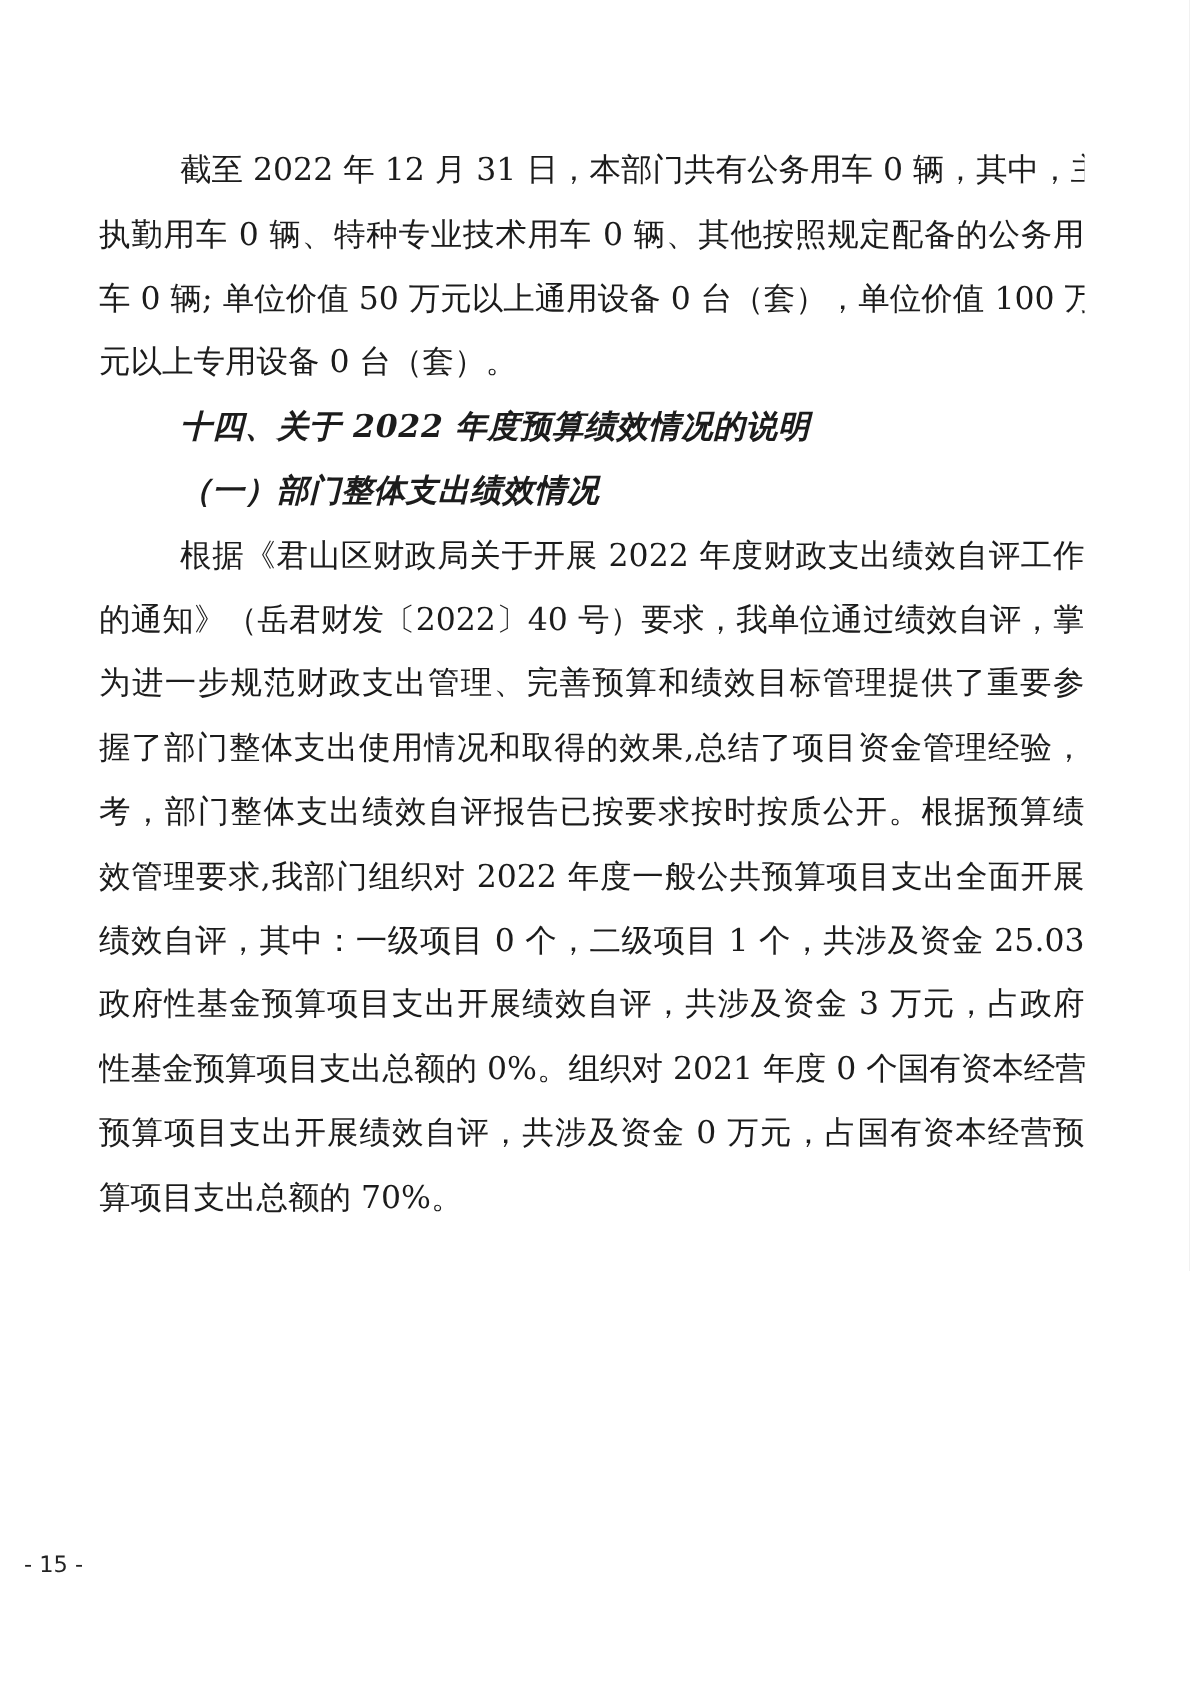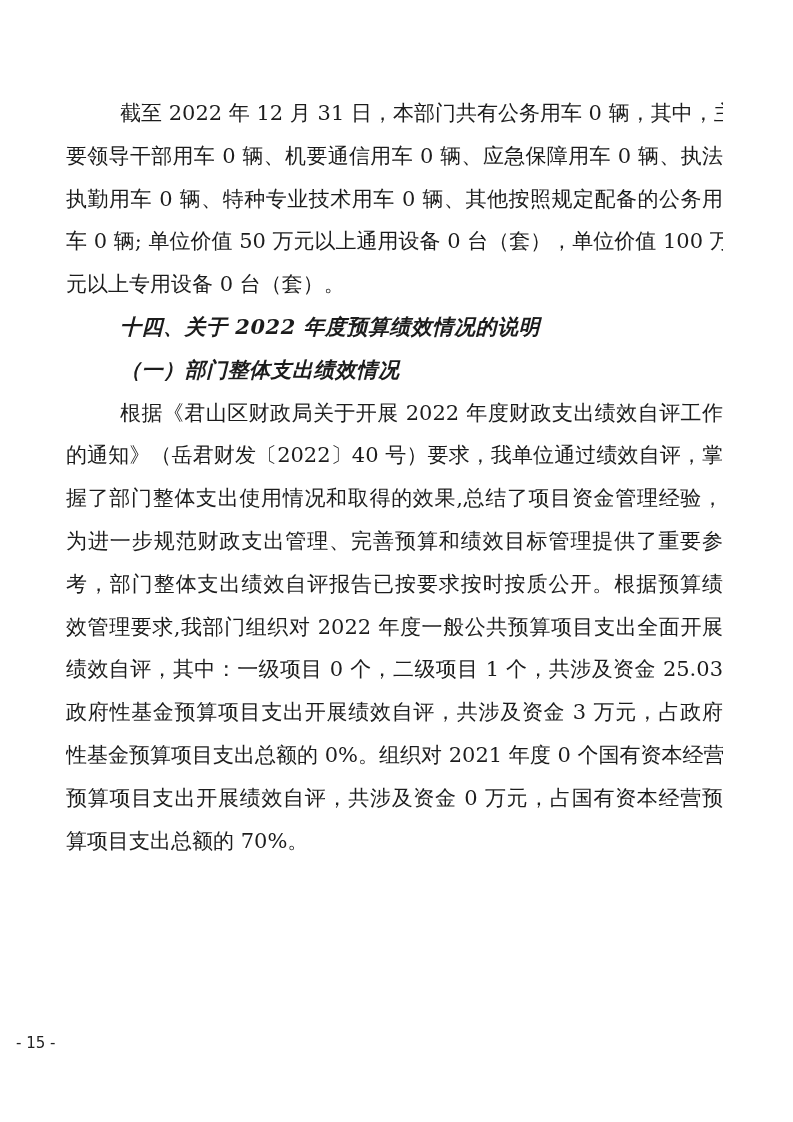--- a/index.html
+++ b/index.html
@@ -58,36 +58,35 @@
     font-family: "DejaVu Sans", "Liberation Sans", sans-serif;
   }
 </style>
 </head>
 <body>
 
 <div class="page">
   <div class="doc-body">
       <div class="block paragraph">
         <div class="line indent">截至 2022 年 12 月 31 日，本部门共有公务用车 0 辆，其中，主</div>
-        <div class="line">要领导干部用车 0 辆、机要通信用车 0 辆、应急保障用车 0 辆、执法</div>
         <div class="line">执勤用车 0 辆、特种专业技术用车 0 辆、其他按照规定配备的公务用</div>
         <div class="line">车 0 辆; 单位价值 50 万元以上通用设备 0 台（套），单位价值 100 万</div>
         <div class="line last">元以上专用设备 0 台（套）。</div>
       </div>
       <div class="block heading">
         <div class="line indent last">十四、关于 2022 年度预算绩效情况的说明</div>
       </div>
       <div class="block heading">
         <div class="line indent last">（一）部门整体支出绩效情况</div>
       </div>
       <div class="block paragraph">
         <div class="line indent">根据《君山区财政局关于开展 2022 年度财政支出绩效自评工作</div>
         <div class="line">的通知》（岳君财发〔2022〕40 号）要求，我单位通过绩效自评，掌</div>
+        <div class="line">为进一步规范财政支出管理、完善预算和绩效目标管理提供了重要参</div>
         <div class="line">握了部门整体支出使用情况和取得的效果,总结了项目资金管理经验，</div>
-        <div class="line">为进一步规范财政支出管理、完善预算和绩效目标管理提供了重要参</div>
         <div class="line">考，部门整体支出绩效自评报告已按要求按时按质公开。根据预算绩</div>
         <div class="line">效管理要求,我部门组织对 2022 年度一般公共预算项目支出全面开展</div>
         <div class="line">绩效自评，其中：一级项目 0 个，二级项目 1 个，共涉及资金 25.03</div>
         <div class="line">政府性基金预算项目支出开展绩效自评，共涉及资金 3 万元，占政府</div>
         <div class="line">性基金预算项目支出总额的 0%。组织对 2021 年度 0 个国有资本经营</div>
         <div class="line">预算项目支出开展绩效自评，共涉及资金 0 万元，占国有资本经营预</div>
         <div class="line last">算项目支出总额的 70%。</div>
       </div>
     </div>
   <div class="page-footer">- 15 -</div>

